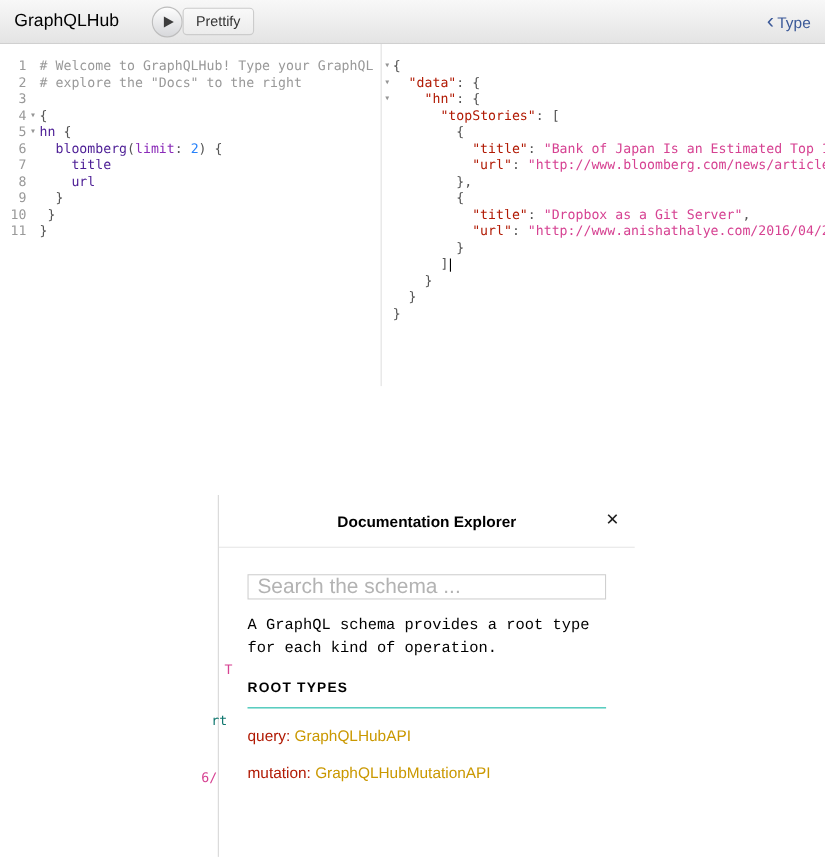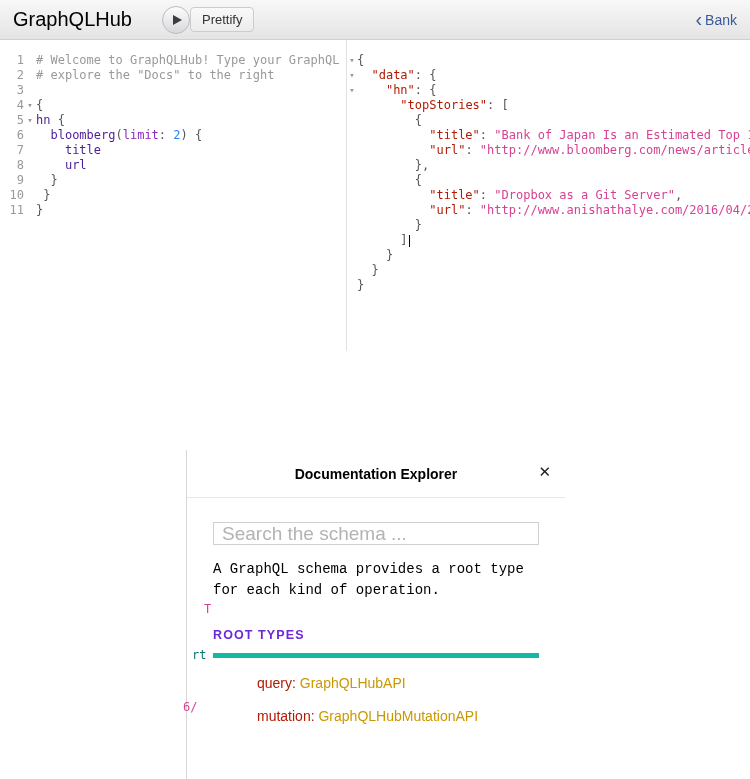--- a/index.html
+++ b/index.html
@@ -1,21 +1,21 @@
 <!DOCTYPE html>
 <html><head>
 <meta charset="utf-8">
 <style>
   html,body{margin:0;padding:0;background:#fff;}
   .screen{position:relative;width:750px;height:779px;background:#fff;overflow:hidden;font-family:"Liberation Sans",sans-serif;}
 
   
   .topbar{height:39px;border-bottom:1px solid #d0d0d0;background:linear-gradient(#f8f8f8,#e4e4e4);
           display:flex;align-items:center;padding:0 13px;box-sizing:content-box;}
-  .app-title{font-size:20px;font-weight:500;color:#000;}
+  .app-title{font-size:16px;font-weight:500;color:#000;}
   .execute-btn{margin-left:30px;width:28px;height:28px;border-radius:50%;border:1px solid #bdbdbd;
           background:linear-gradient(#fdfdfd,#d7d8db);display:flex;align-items:center;justify-content:center;
           cursor:pointer;padding:0;}
   .play-icon{width:0;height:0;border-top:5.5px solid transparent;border-bottom:5.5px solid transparent;
           border-left:9px solid #3d3d3d;margin-left:3px;}
   .prettify-btn{padding:4px 11px;font-size:13px;color:#333;
           background:linear-gradient(#f9f9f9,#ececec);border:1px solid #ccc;border-radius:4px;cursor:pointer;
           font-family:"Liberation Sans",sans-serif;}
   .docs-link{margin-left:auto;display:flex;align-items:center;gap:3px;color:#3B5998;font-size:14px;cursor:pointer;}
   .chevron{font-size:20px;line-height:14px;position:relative;top:-1px;}
@@ -38,54 +38,54 @@
   .tok-punc{color:#555;}
   .tok-field{color:#4c1d95;}
   .tok-attr{color:#8B2BB9;}
   .tok-num{color:#2882F9;}
   .tok-p{color:#555;}
   .tok-key{color:#B11A04;}
   .tok-str{color:#D64292;}
   .cursor{display:inline-block;width:0;height:12px;border-left:1.5px solid #000;margin-left:1px;vertical-align:middle;}
 
   
-  .doc-panel{position:absolute;left:186px;top:450px;width:378px;bottom:0;background:#fff;
+  .doc-panel{position:absolute;left:198px;top:450px;width:378px;bottom:0;background:#fff;
           border-left:1px solid #d8d8d8;z-index:2;}
   .doc-title-bar{height:47px;border-bottom:1px solid #e6e6e6;position:relative;display:flex;
           align-items:center;justify-content:center;}
   .doc-title{font-size:14px;font-weight:bold;color:#000;}
   .doc-close{position:absolute;right:14px;top:13px;font-size:15px;color:#1c1c1c;cursor:pointer;}
   .doc-body{padding:24px 26px 0;}
   .doc-search{width:100%;box-sizing:border-box;height:23px;border:1px solid #d0d0d0;padding:2px 8px;
           font-size:19px;color:#333;font-family:"Liberation Sans",sans-serif;outline:none;}
   .doc-search::placeholder{color:#b3b3b3;}
   .doc-intro{margin:14px 0 0;font-size:14px;line-height:21px;color:#000;font-family:Liberation Mono, monospace;}
-  .doc-category{margin-top:27px;padding-bottom:11px;border-bottom:5px solid #14b8a6;
-          font-size:12.5px;font-weight:bold;letter-spacing:1.1px;color:#6d28d9;}
-  .doc-item{margin-top:17px;font-size:14px;margin-left:44px;}
+  .doc-category{margin-top:17px;padding-bottom:11px;border-bottom:1px solid #14b8a6;
+          font-size:12.5px;font-weight:bold;letter-spacing:1.1px;color:#000000;}
+  .doc-item{margin-top:17px;font-size:14px;}
   .kw{color:#B11A04;}
   .type-link{color:#CA9800;cursor:pointer;text-decoration:none;}
 
   
   .fragment{position:absolute;font-family:"DejaVu Sans Mono",monospace;font-size:12px;z-index:3;white-space:pre;}
 </style>
 </head>
 <body>
 
 <div class="screen">
 
   <header class="topbar">
     <div class="app-title">GraphQLHub</div>
     <button class="execute-btn">
       <span class="play-icon"></span>
     </button>
     <button class="prettify-btn">Prettify</button>
     <div class="docs-link">
       <span class="chevron">‹</span>
-      <span>Bank</span>
+      <span>Type</span>
     </div>
   </header>
 
   <div class="editors">
     <div class="query-pane">
       <div class="gutter" id="query-gutter">
           <div class="gl">
             <span class="num">1</span>
             <span class="fold"></span>
           </div>

